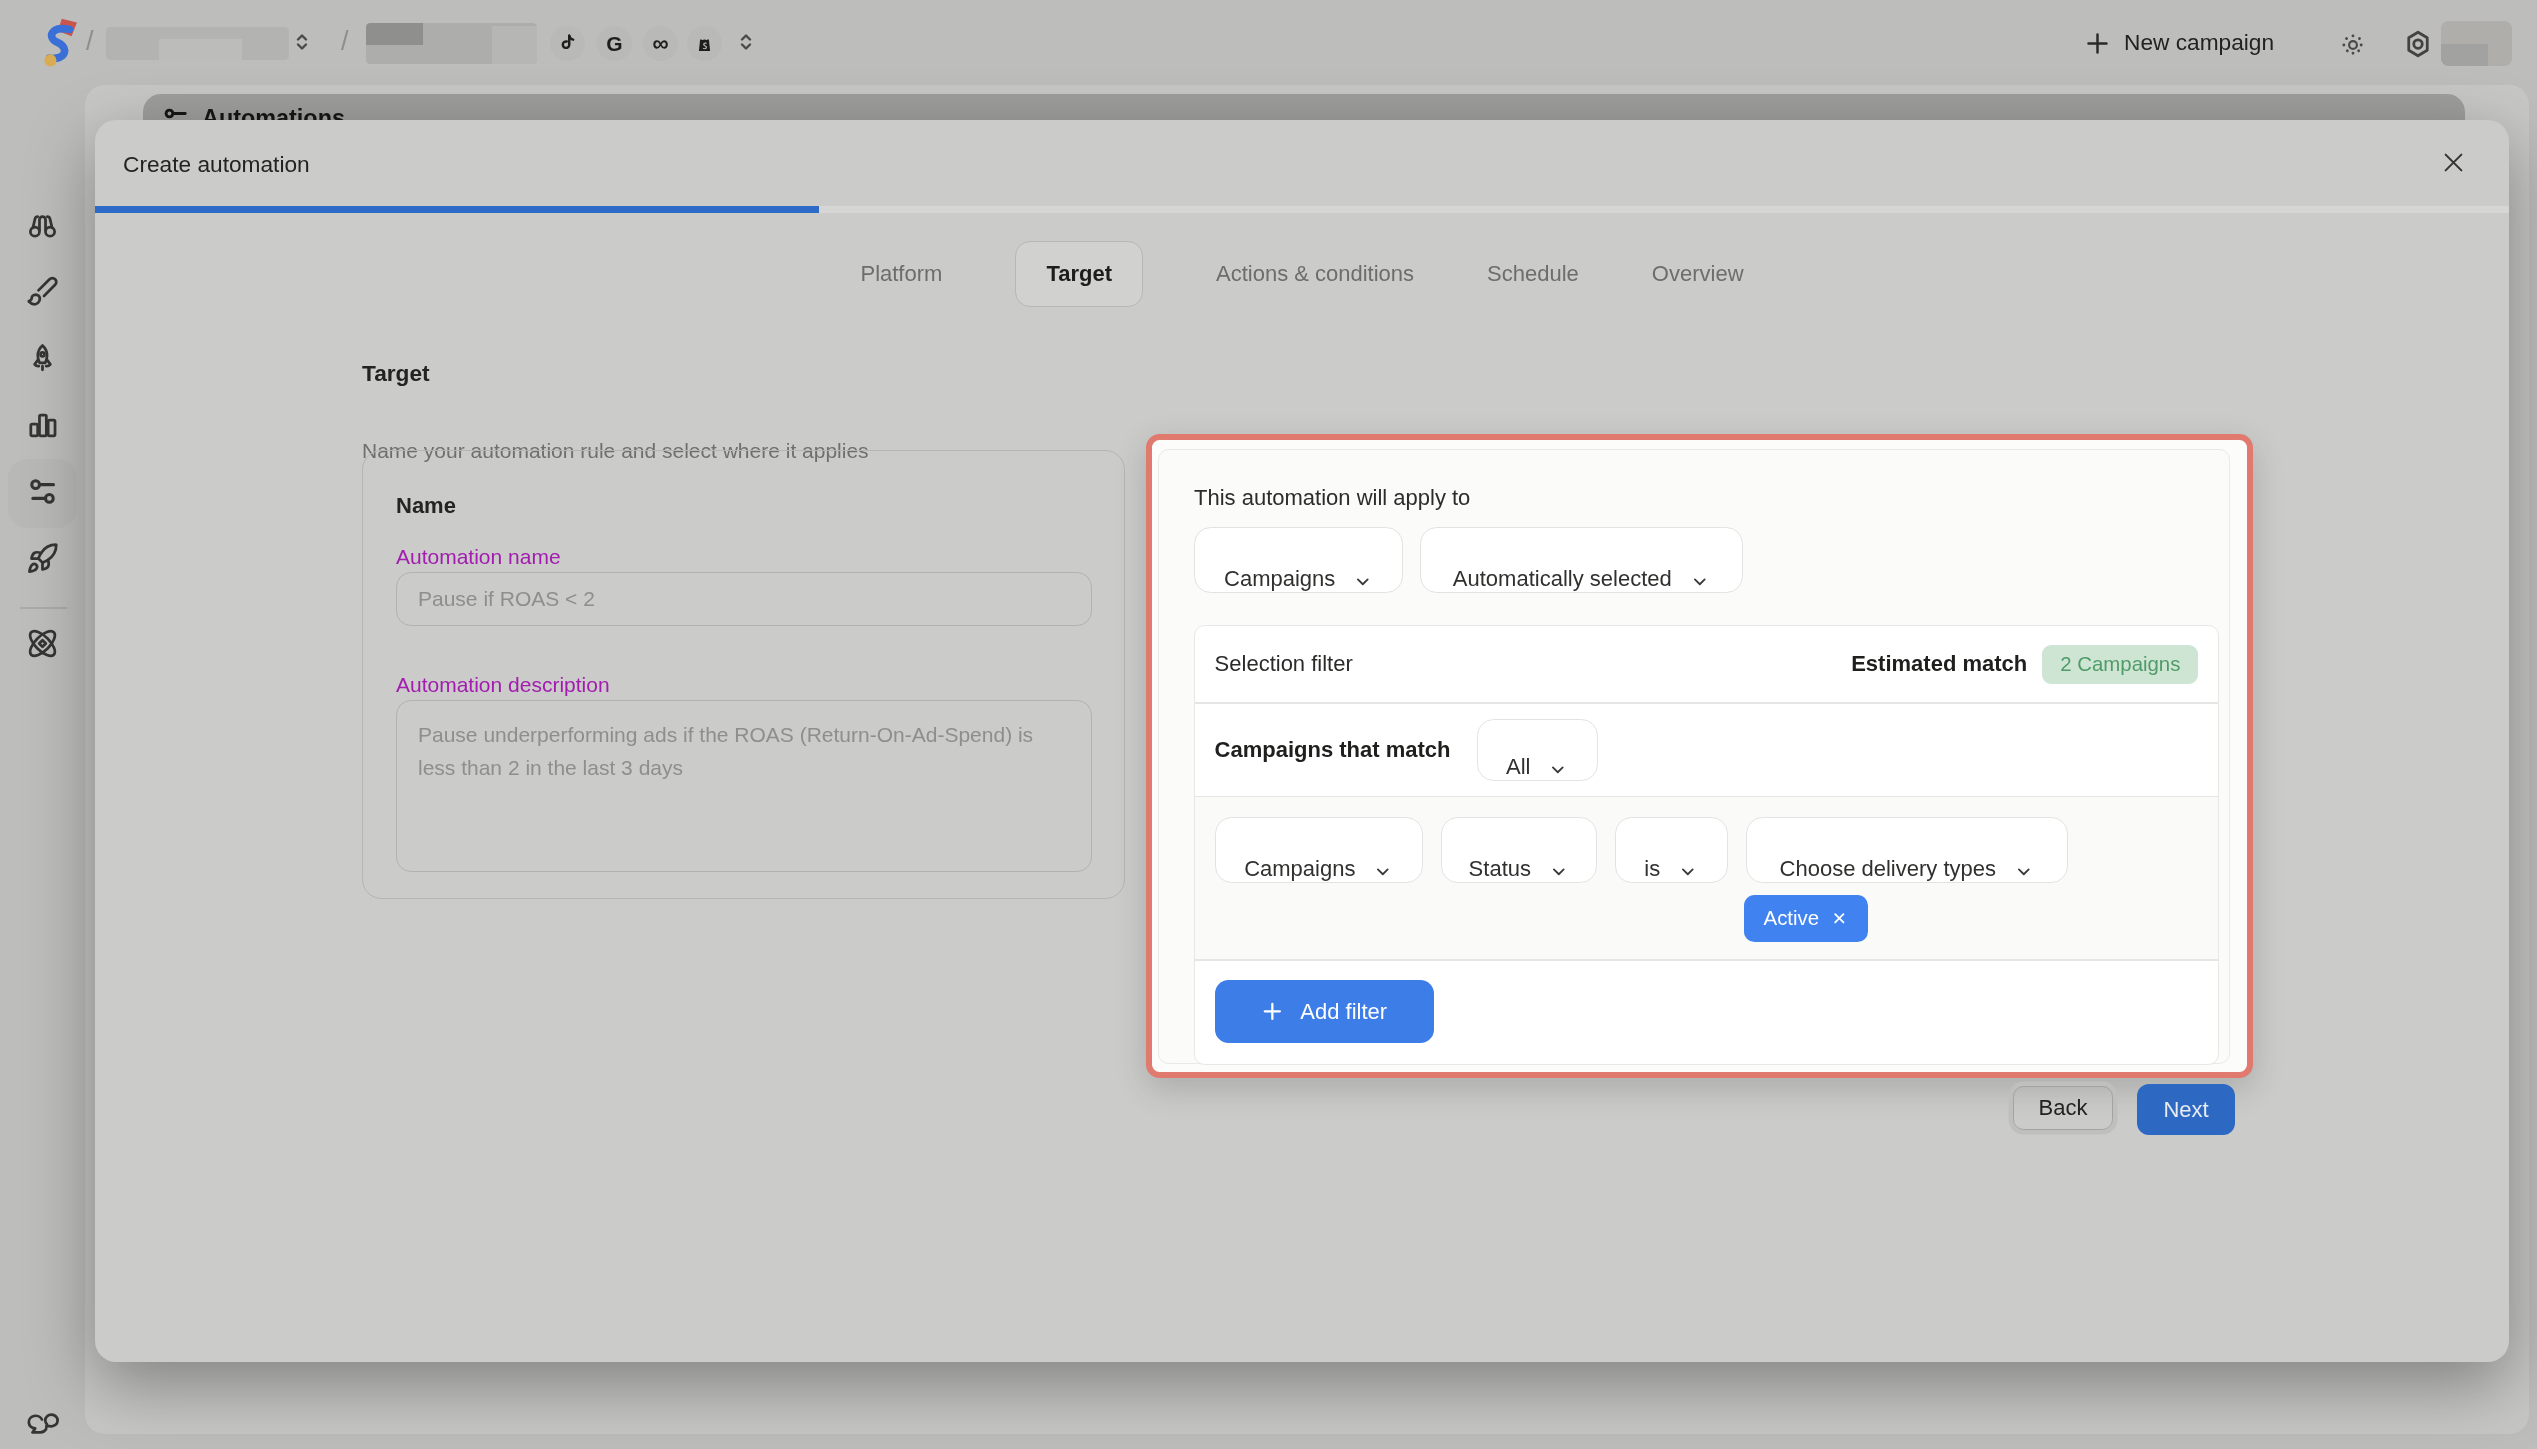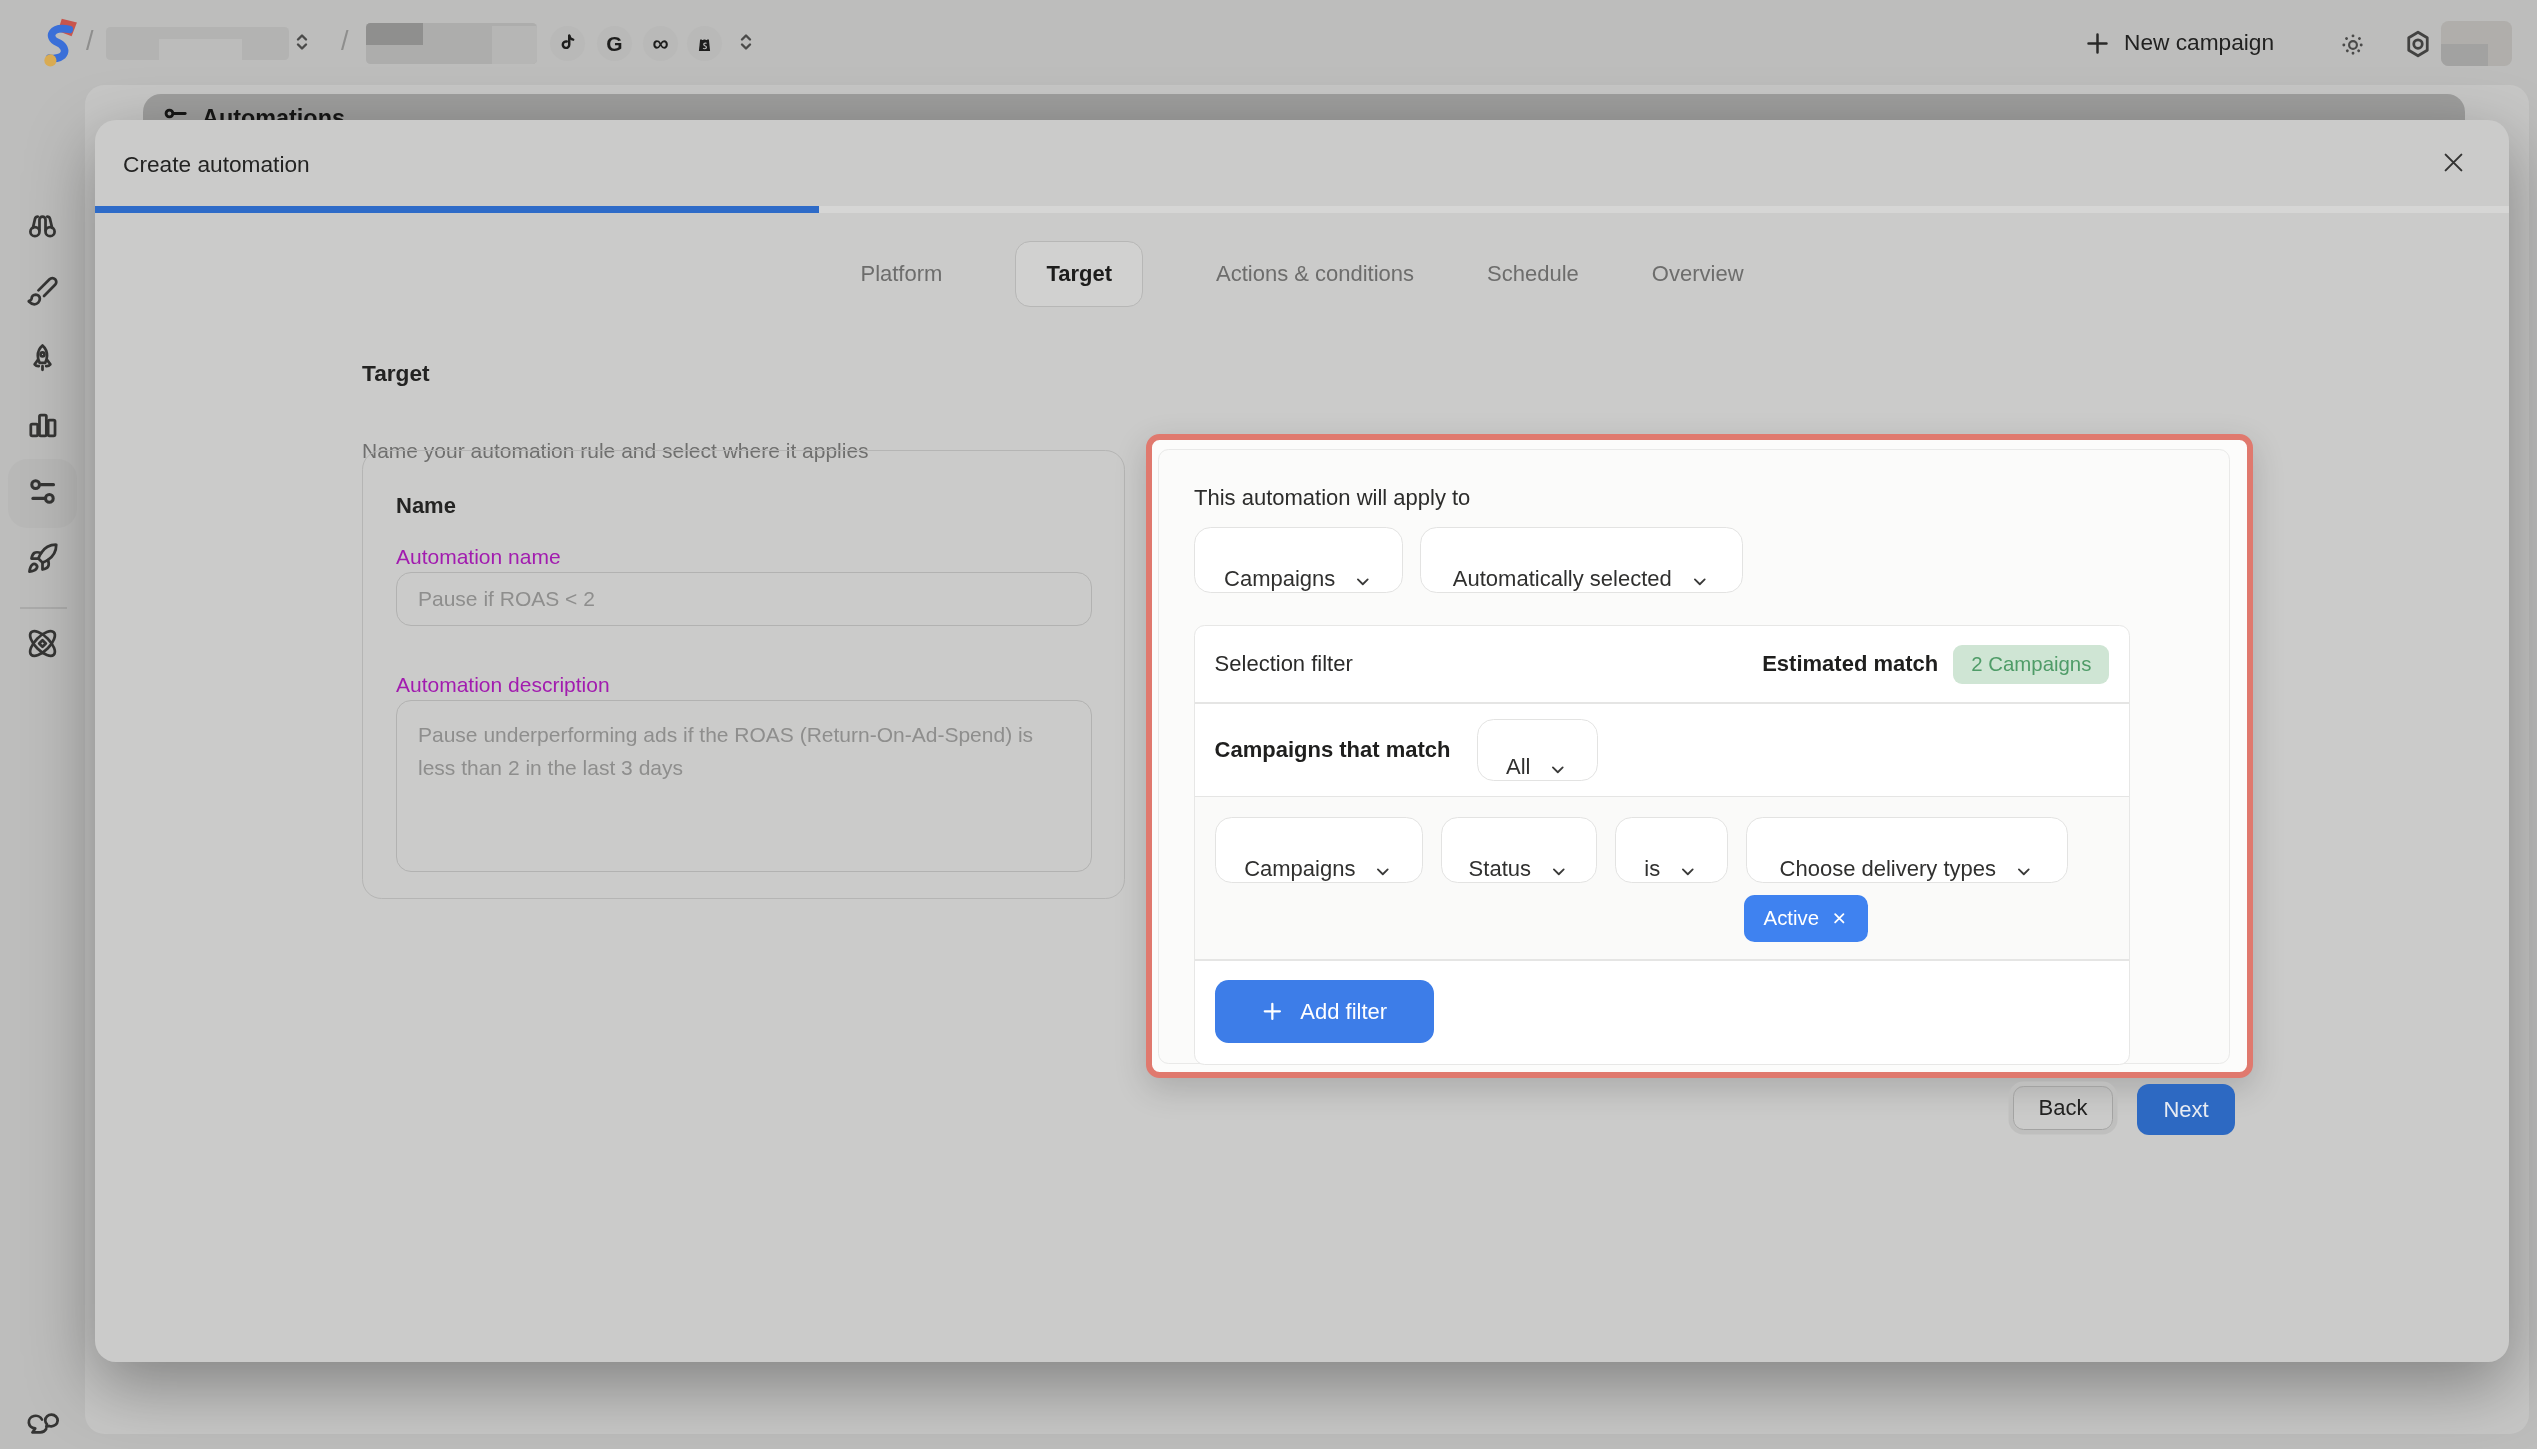--- a/index.html
+++ b/index.html
@@ -56,21 +56,21 @@
   #auto-name { top:121px; height:54px; }
   .txt-area { position:absolute; left:33px; top:249px; width:696px; height:172px; border:1.5px solid #b2b2b1; border-radius:15px; background:transparent; font-family:inherit; font-size:21px; line-height:33px; color:#333; padding:16.6px 21px; resize:none; }
 
   
   .apply-panel { position:absolute; left:1051px; top:314px; width:1107px; height:644px; background:#fcfcfb; border:6px solid #e0796e; border-radius:13.6px; box-shadow:0 10.6px 33px rgba(0,0,0,.16); }
   .apply-card { position:absolute; left:6px; top:9px; right:16.6px; bottom:7.6px; border:1.5px solid #e9e9e8; border-radius:10.6px; background:#fbfbfa; }
   .apply-title { position:absolute; left:35px; top:35px; font-size:22px; color:#2c2c2b; }
   .dd-row { position:absolute; left:35px; top:77px; display:flex; gap:16.6px; }
   .select-btn { height:66px; background:#fff; border:1.5px solid #e3e3e2; border-radius:16.6px; display:flex; align-items:flex-end; justify-content:center; gap:18px; font-size:22px; color:#30302f; cursor:pointer; }
 
-  .sel-card { position:absolute; left:35px; top:175px; width:936px; height:440px; background:#fff; border:1.5px solid #e7e7e6; border-radius:10.6px; overflow:hidden; }
+  .sel-card { position:absolute; left:35px; top:175px; width:1025px; height:440px; background:#fff; border:1.5px solid #e7e7e6; border-radius:10.6px; overflow:hidden; }
   .sel-header { height:76px; display:flex; align-items:center; padding:0 19.6px; }
   .sel-title { font-size:22px; font-weight:500; color:#2b2b2a; }
   .est-label { margin-left:auto; font-size:22px; font-weight:700; color:#1f1f1e; }
   .est-badge { margin-left:15px; height:39px; padding:0 18px; border-radius:9px; background:#cfe5d4; color:#4f9c68; font-size:20.4px; display:flex; align-items:center; }
   .hr { height:1.5px; background:#e5e5e4; }
   .match-row { height:92px; display:flex; align-items:center; padding:0 19.6px; }
   .match-label { font-size:22px; font-weight:600; color:#1f1f1e; }
   .all-btn { margin-left:26px; width:121px; height:62px; }
   .filter-section { height:162px; background:#fafaf9; padding:19.6px 0 0 19.6px; }
   .filter-btn-row { display:flex; gap:18px; }

